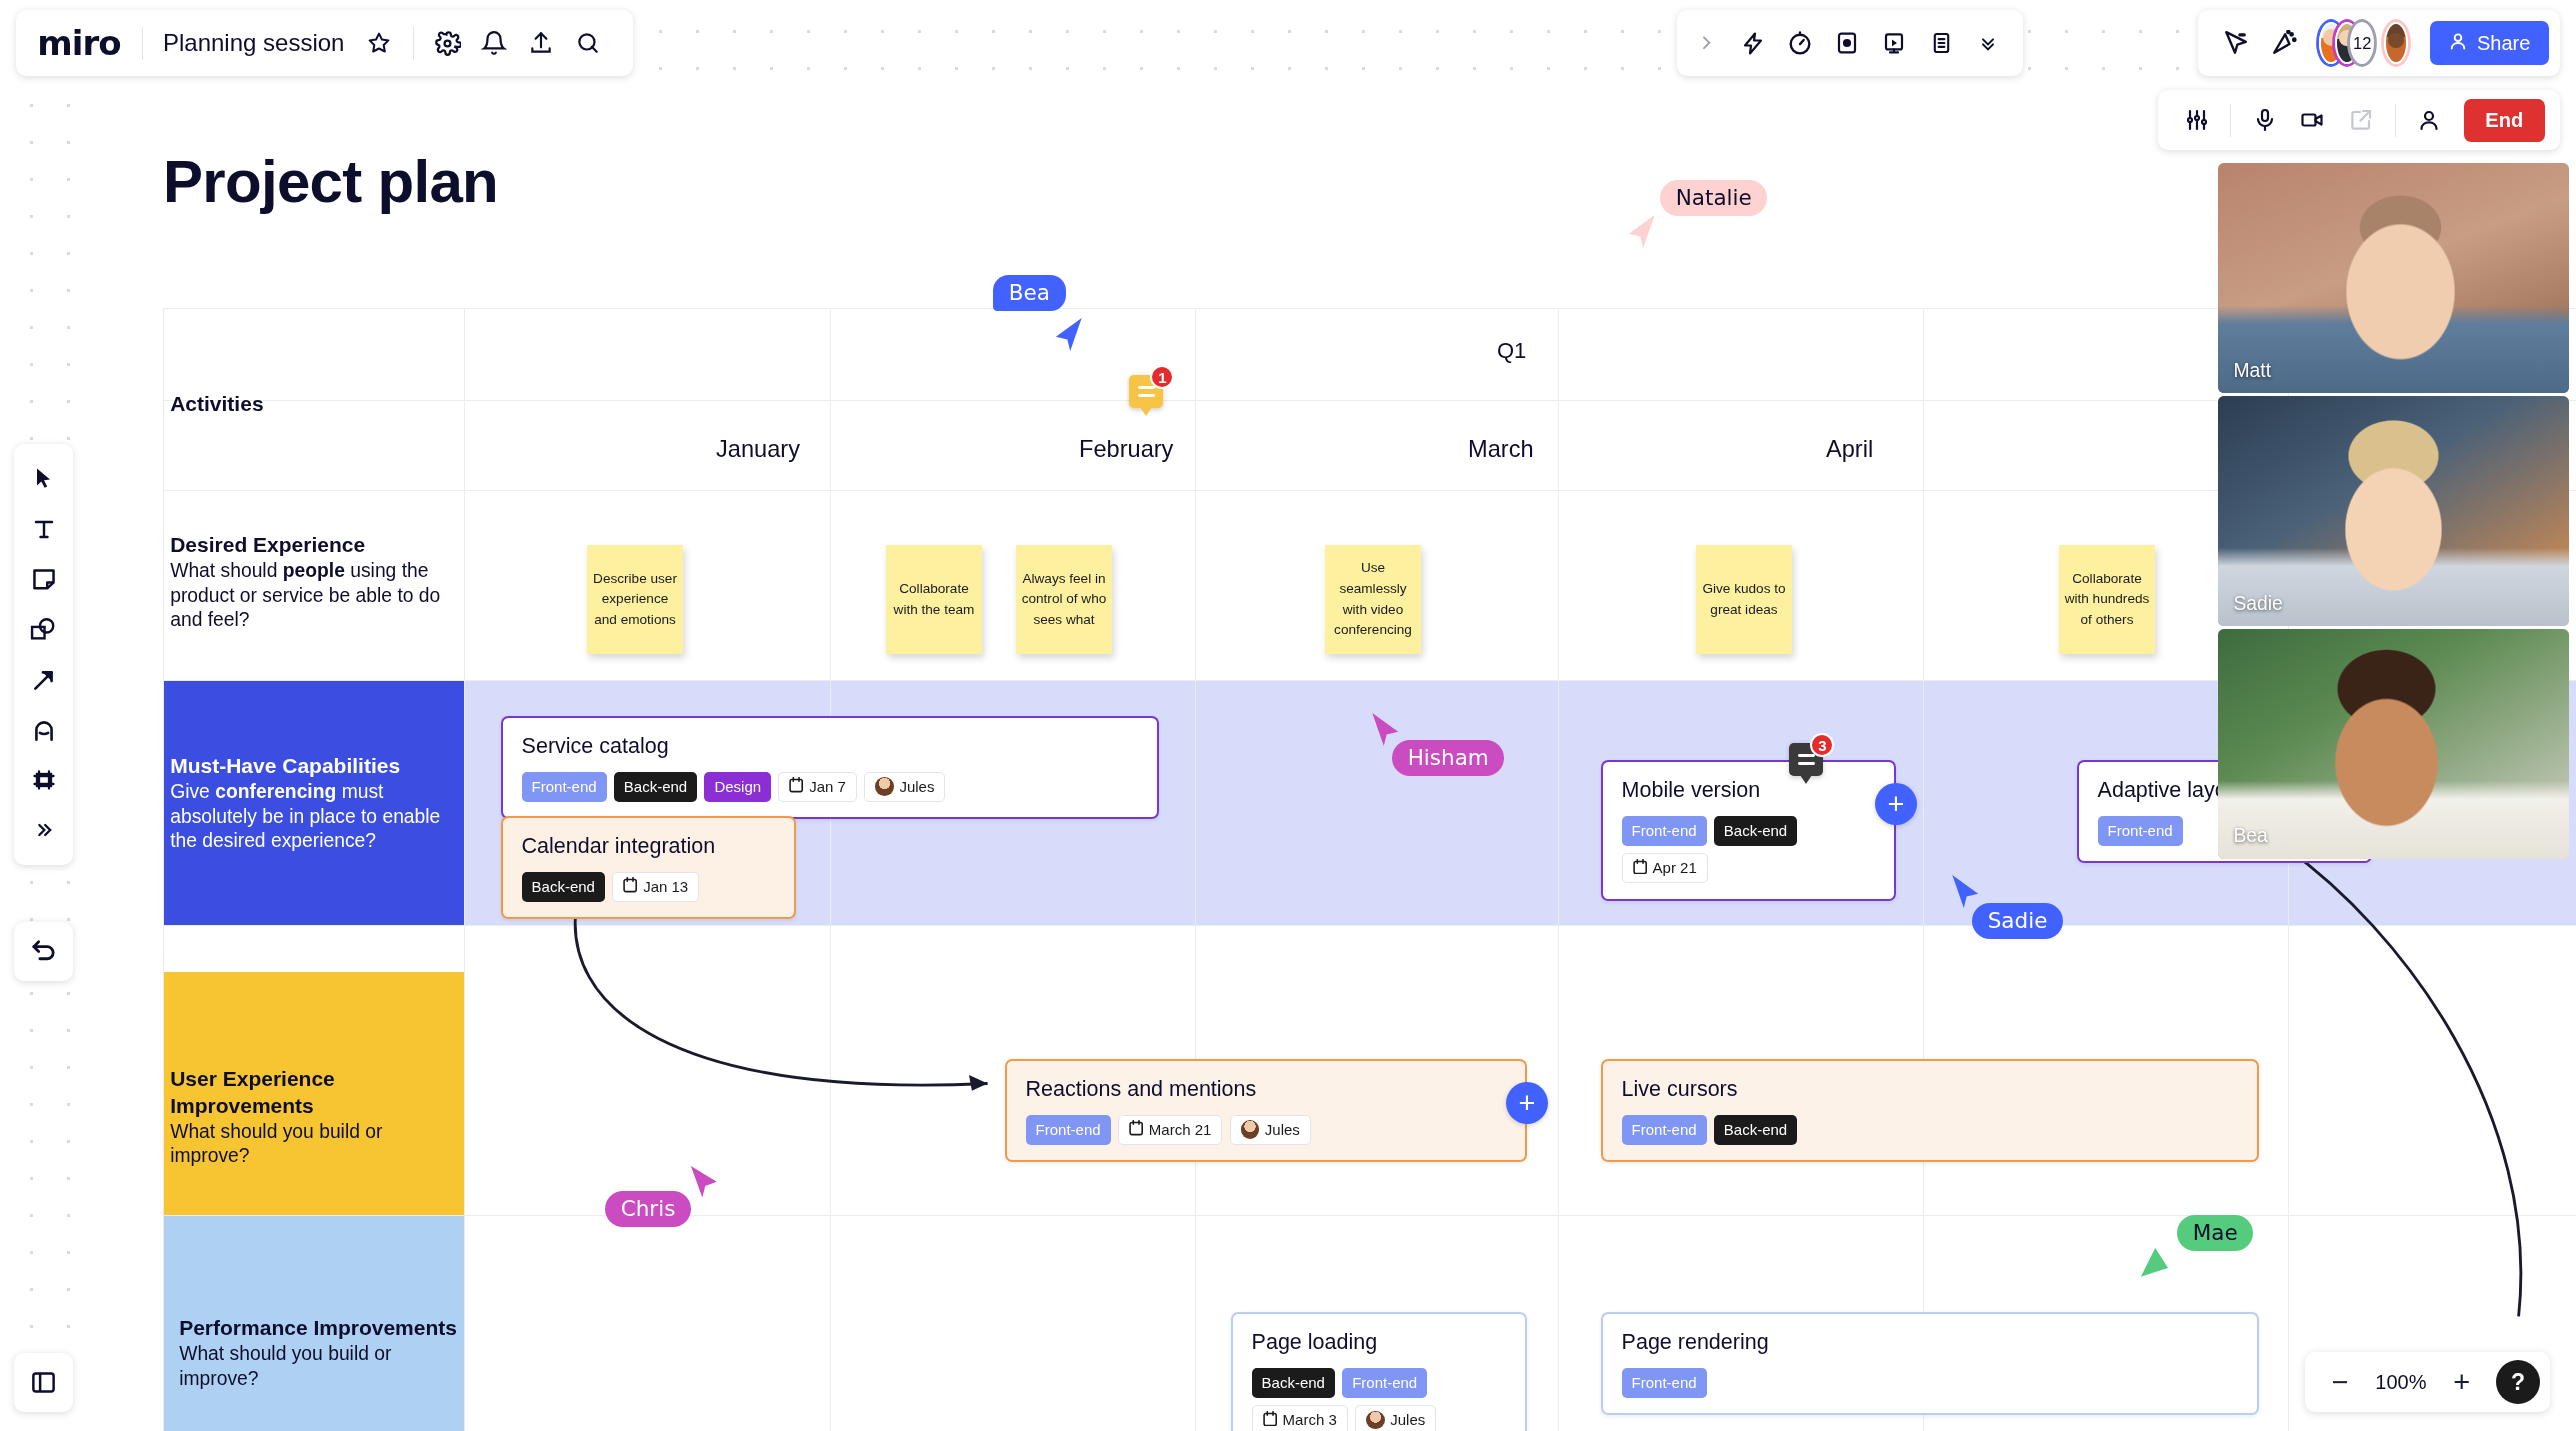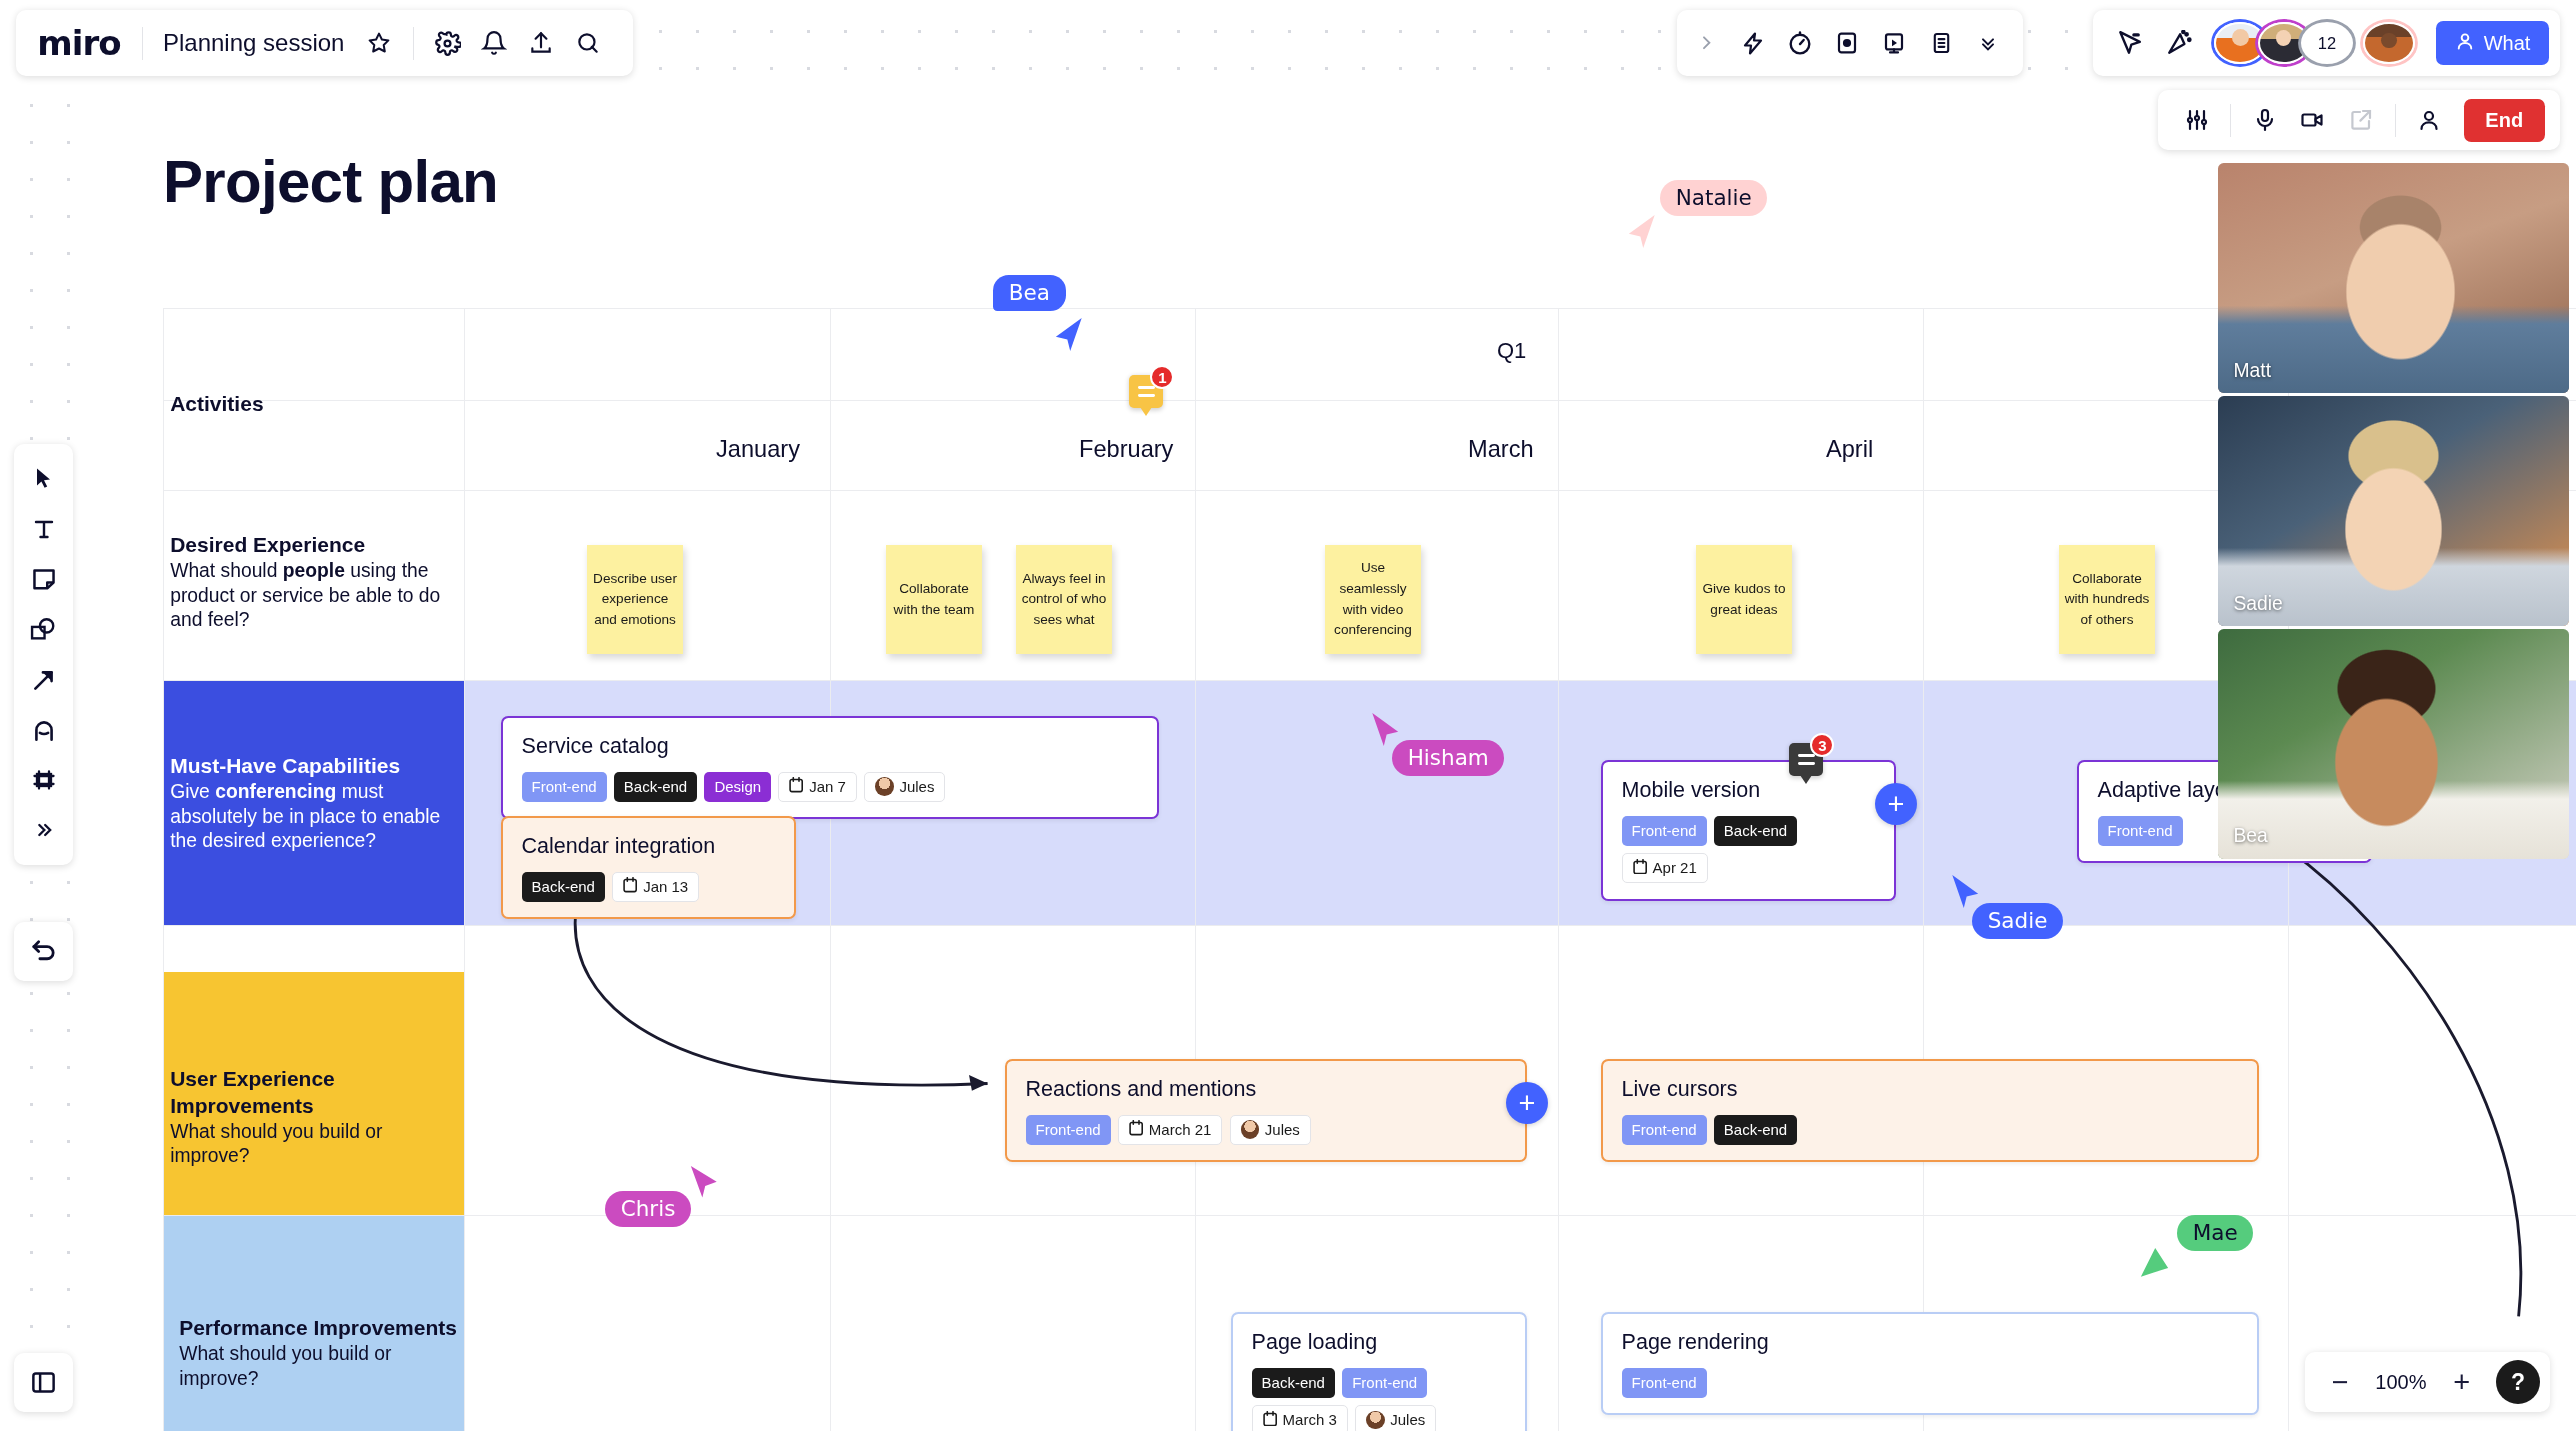--- a/index.html
+++ b/index.html
@@ -59,21 +59,21 @@
   }
   .topbar-right {
     position: absolute; right: 15.7px; top: 10px; height: 66px;
     background: #fff; border-radius: 10px;
     box-shadow: 0 1.4px 7.2px rgba(0,0,0,.13);
     display: flex; align-items: center; padding: 0 11.4px 0 13px; gap: 2.9px;
     z-index: 60;
   }
   .avatar-stack { display: flex; align-items: center; margin-left: 8.6px; }
   .av {
-    width: 52px; height: 42px; border-radius: 50%;
+    width: 24px; height: 42px; border-radius: 50%;
     border: 2.9px solid #fff; margin-left: -8.6px;
     display: flex; align-items: center; justify-content: center;
     font-size: 16.5px; color: #0d0e2c; overflow: hidden; position: relative;
   }
   .av:first-child { margin-left: 0; }
   .av.ring-blue   { box-shadow: 0 0 0 2.9px #4262ff; }
   .av.ring-purple { box-shadow: 0 0 0 2.9px #bf3fcb; }
   .av.ring-gray   { box-shadow: 0 0 0 2.9px #9aa0ad; background:#fff; }
   .av.ring-pink   { box-shadow: 0 0 0 2.9px #ffc4c4; }
   .share-btn {
@@ -599,21 +599,21 @@
         <span style="position:absolute;top:8.6px;width:15.7px;height:15.7px;border-radius:50%;background:#7a4a2c;"></span>
       </div>
     </div>
     <div class="share-btn">
       <span>
         <svg width="20" height="20" viewBox="0 0 24 24" fill="none" stroke="#fff" stroke-width="2.3" stroke-linecap="round">
             <circle cx="12" cy="8" r="4"></circle>
             <path d="M4.5 21c0-4.2 3.4-6.6 7.5-6.6s7.5 2.4 7.5 6.6"></path>
           </svg>
       </span>
-      <span>What</span>
+      <span>Share</span>
     </div>
   </div>
 
   <div class="call-bar">
     <div class="ico-btn">
       <svg width="24" height="24" viewBox="0 0 24 24" fill="none" stroke="#0d0e2c" stroke-width="2.2" stroke-linecap="round">
           <path d="M5 21V14M5 10V3M12 21V12M12 8V3M19 21V16M19 12V3"></path>
           <circle cx="5" cy="12" r="2"></circle>
           <circle cx="12" cy="10" r="2"></circle>
           <circle cx="19" cy="14" r="2"></circle>

